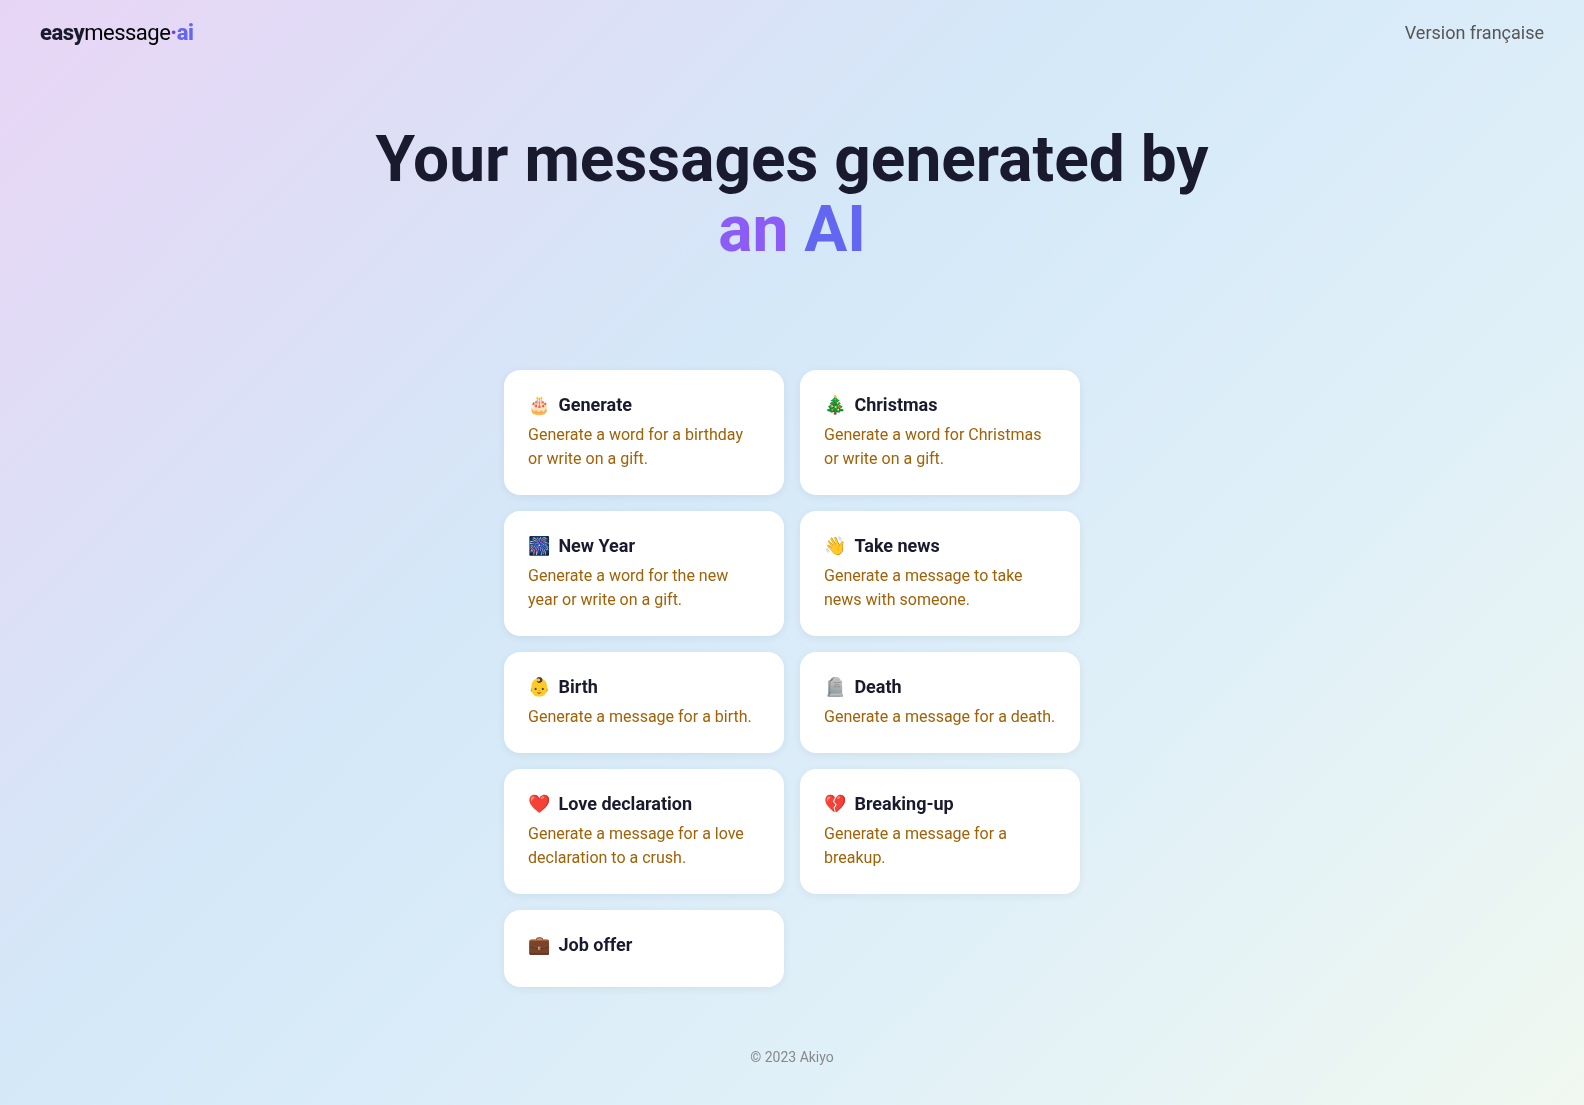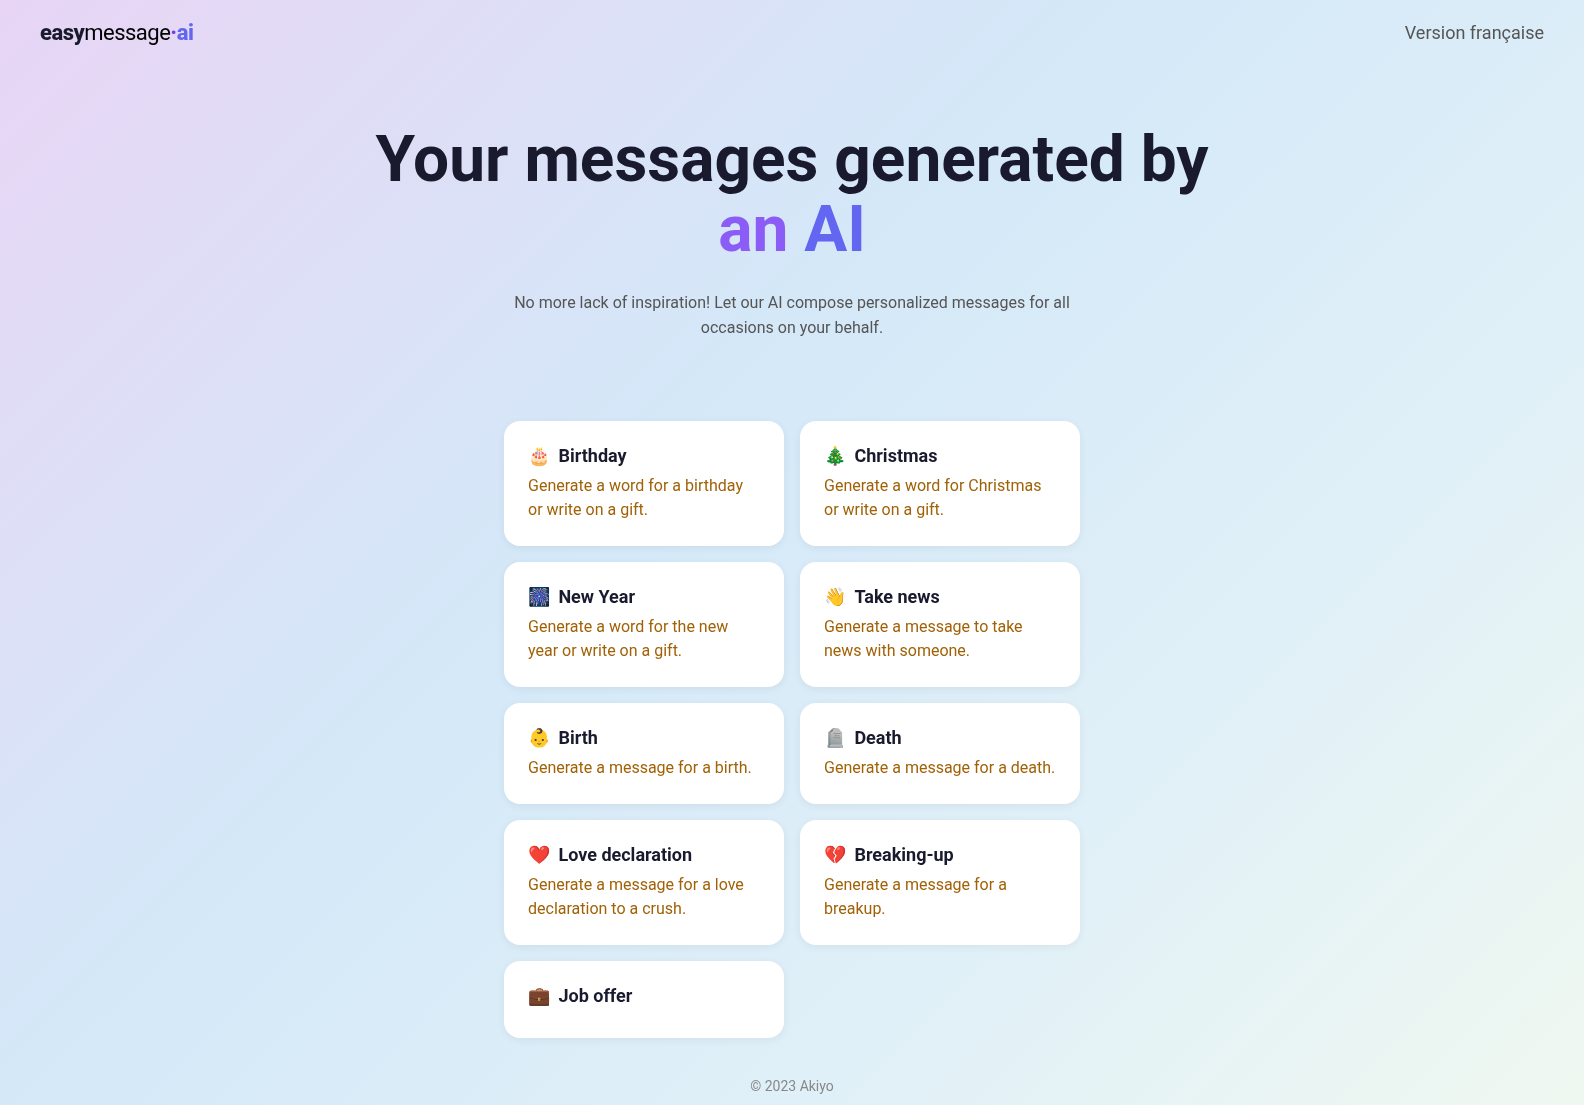--- a/index.html
+++ b/index.html
@@ -116,28 +116,27 @@
   <div class="logo">
     <span style="color:#1a1a2e;font-weight:800;margin-top:13px;">easy</span><span style="color:#000000;font-weight:400;">message</span><span style="color:#7c3aed;font-weight:800;">·</span><span style="color:#6366f1;font-weight:800;">ai</span>
   </div>
   <a class="lang-link">Version française</a>
 </header>
 
 <section class="hero">
   <h1>
     <span>Your messages generated by </span><span class="highlight-an">an</span> <span class="highlight-ai">AI</span>
   </h1>
-  <p>No more lack of inspiration! Let our AI compose personalized messages for all occasions on your behalf.</p>
 </section>
 
 <div class="cards-grid" id="cards-container">
 <div class="card">
       <div class="card-title">
         <span>🎂</span>
-        <span>Birthday</span>
+        <span>Generate</span>
       </div>
       <div class="card-desc">Generate a word for a birthday or write on a gift.</div>
     </div>
     <div class="card">
       <div class="card-title">
         <span>🎄</span>
         <span>Christmas</span>
       </div>
       <div class="card-desc">Generate a word for Christmas or write on a gift.</div>
     </div>

